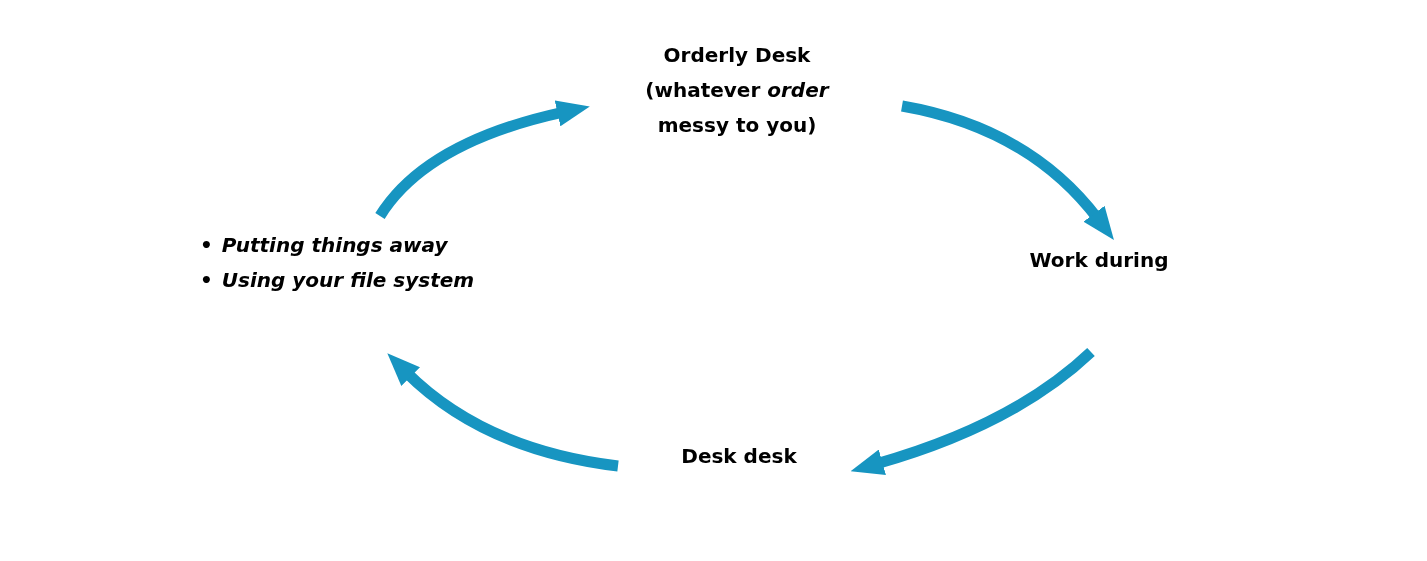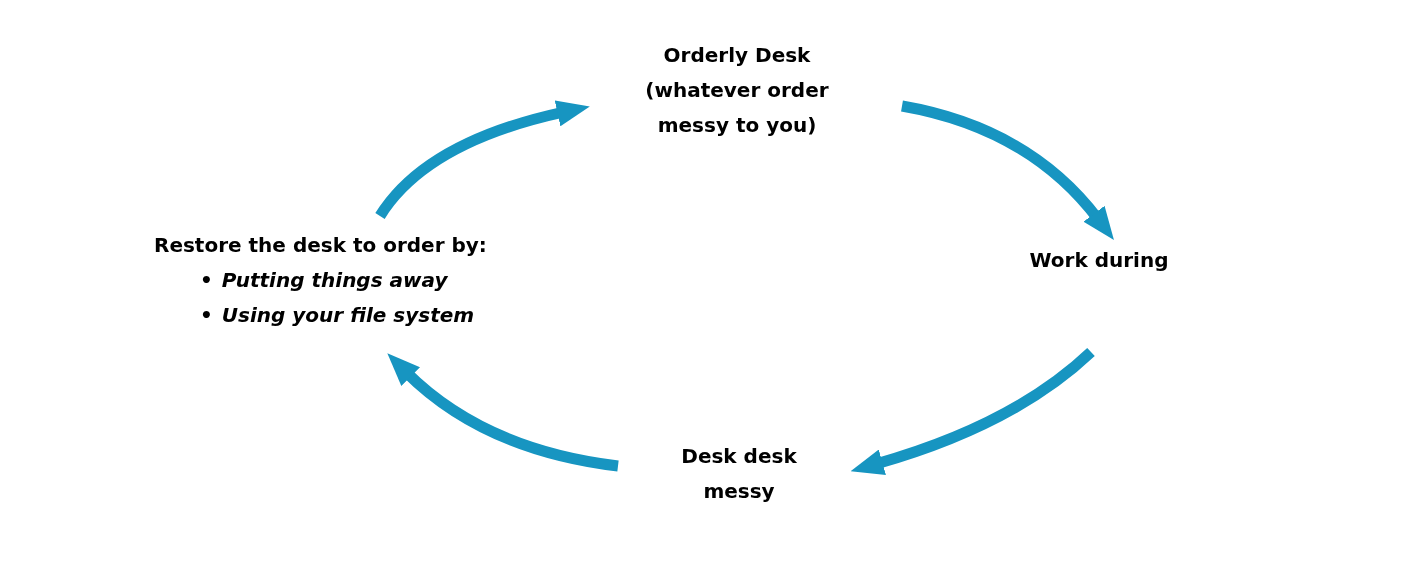--- a/index.html
+++ b/index.html
@@ -34,21 +34,21 @@
     stroke: none;
   }
   .node {
     position: absolute;
     text-align: center;
   }
   .node-orderly-desk   { left: 563px; top: 38px;  width: 300px; }
   .node-work-during    { left: 950px; top: 243px; width: 250px; }
   .node-desk-messy     { left: 590px; top: 439px; width: 250px; }
   .node-restore-desk   { left: 130px; top: 228px; width: 480px; text-align: left; }
-  .em-word { }
+  .em-word { font-style: italic; }
   .bullet-line { padding-left: 46px; font-style: italic; }
   .bullet-char { margin-right: 9px; }
 </style>
 </head>
 <body>
 
 <div class="canvas">
 
   <svg class="arrows-layer" width="1427" height="561" viewBox="0 0 1427 561">
     <defs>
@@ -69,25 +69,23 @@
     </div>
     <div>messy to you)</div>
   </div>
 
   <div class="node node-work-during">
     <div>Work during</div>
   </div>
 
   <div class="node node-desk-messy">
     <div>Desk desk</div>
-    <div>messy</div>
   </div>
 
   <div class="node node-restore-desk">
-    <div>Restore the desk to order by:</div>
     <div class="bullet-line">
       <span class="bullet-char">•</span><span>Putting things away</span>
     </div>
     <div class="bullet-line">
       <span class="bullet-char">•</span><span>Using your file system</span>
     </div>
   </div>
 
 </div>
 

